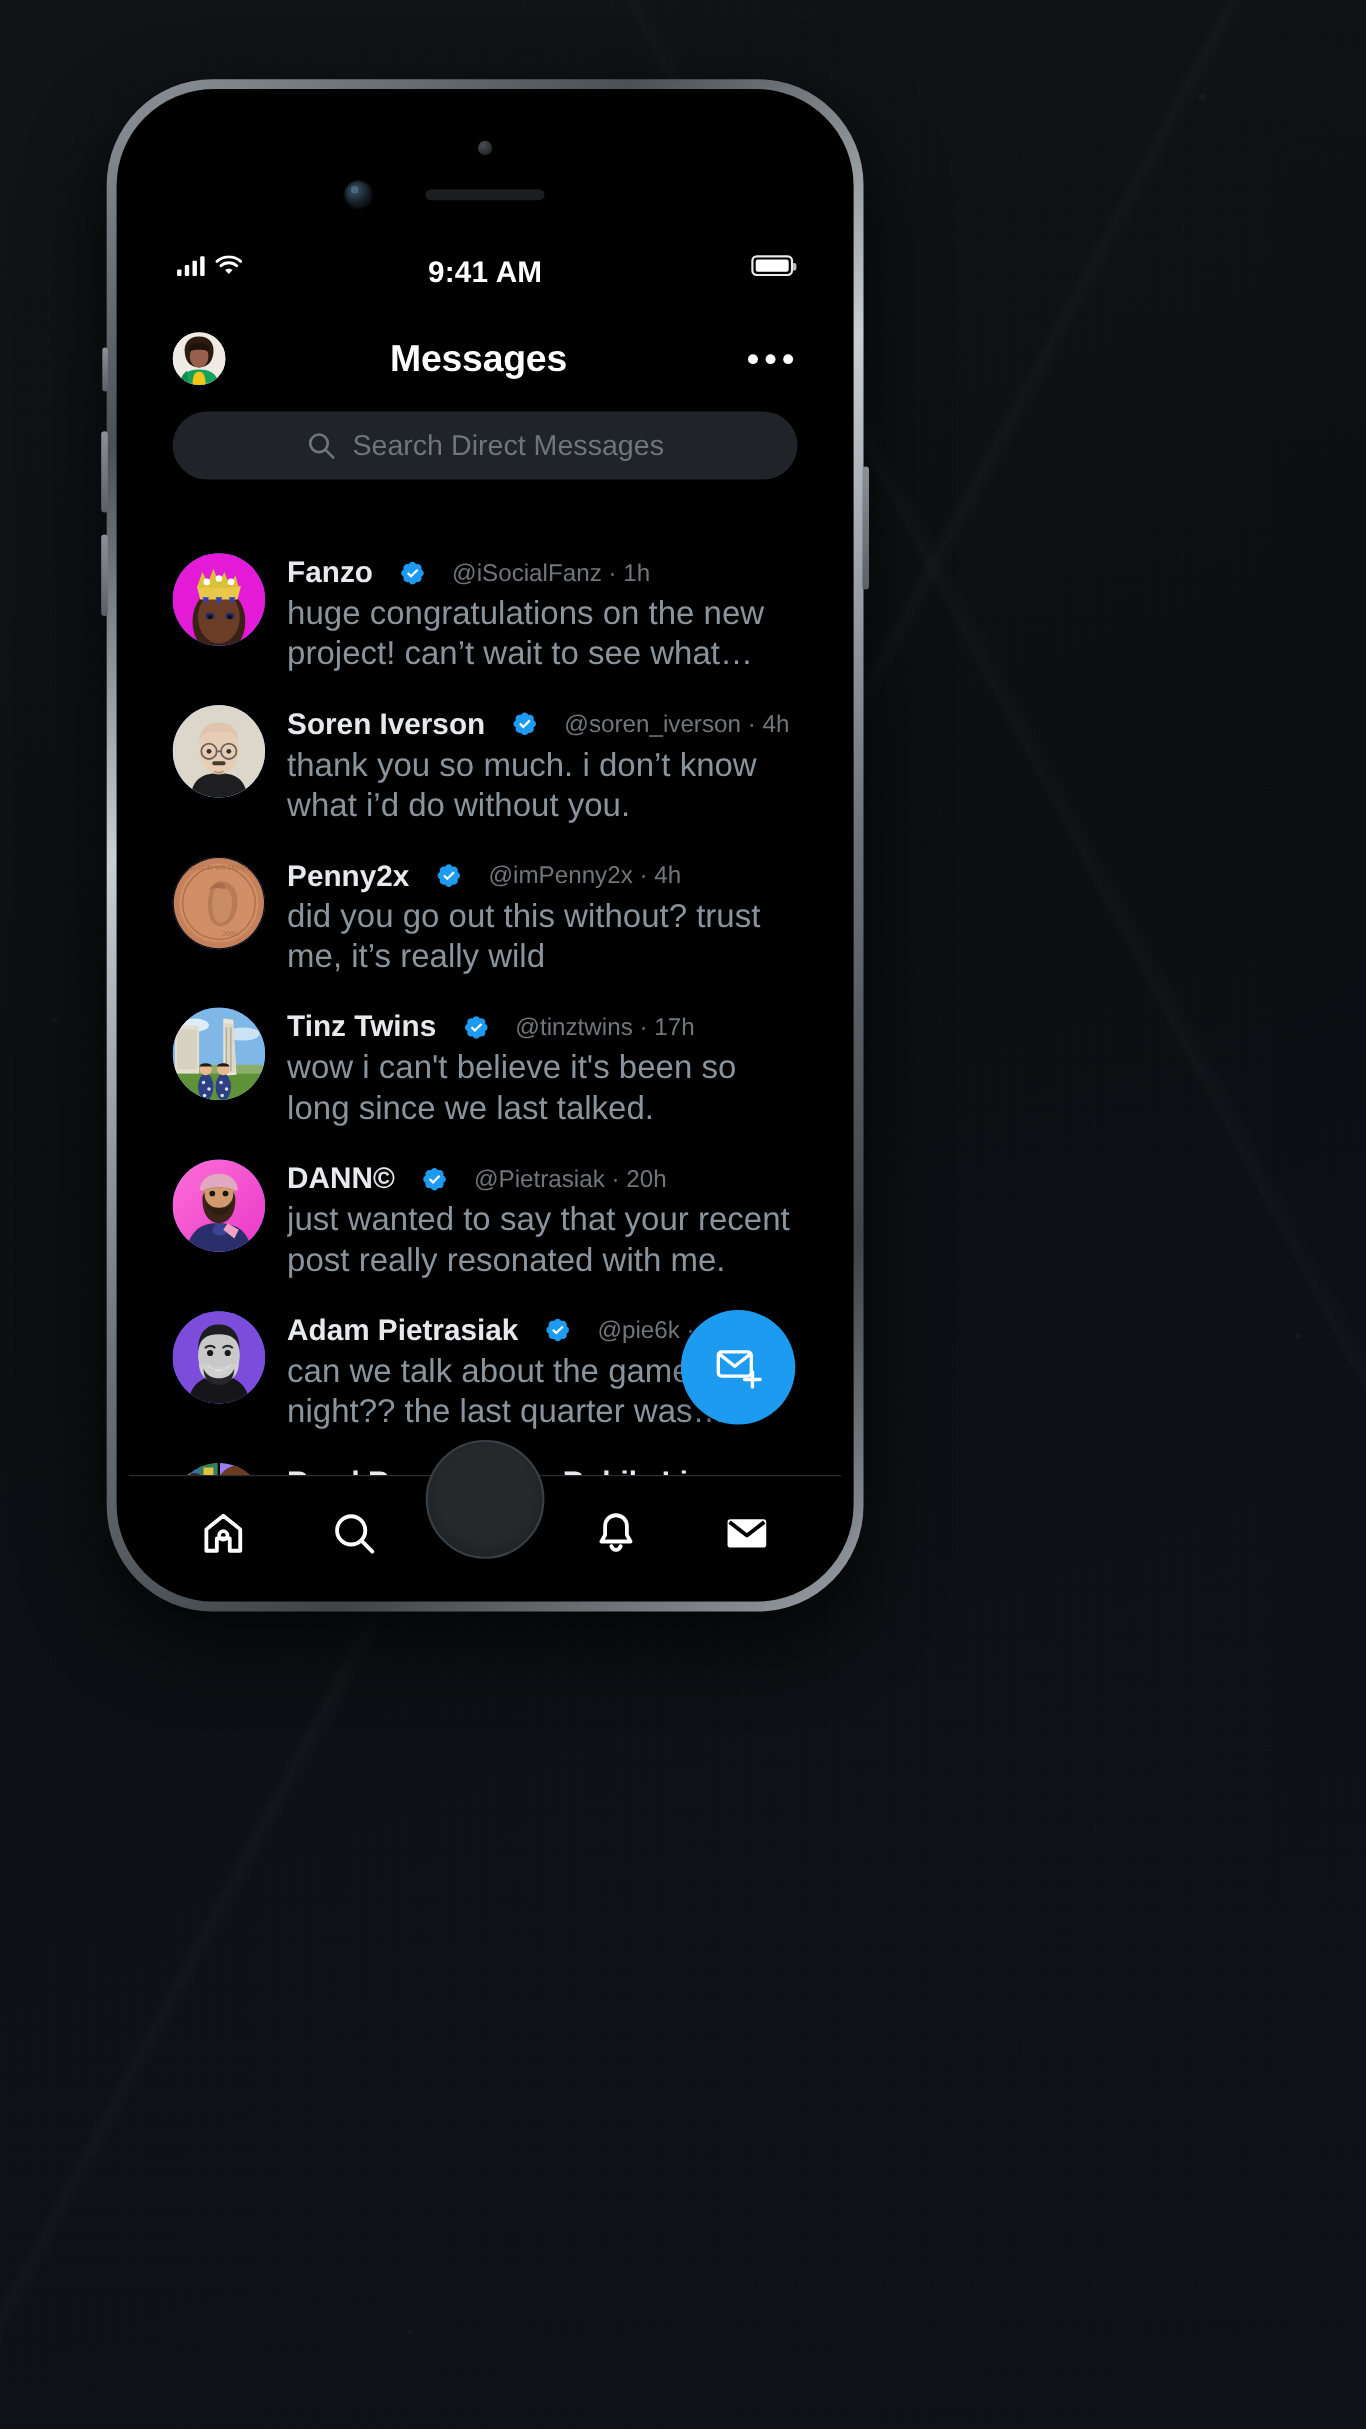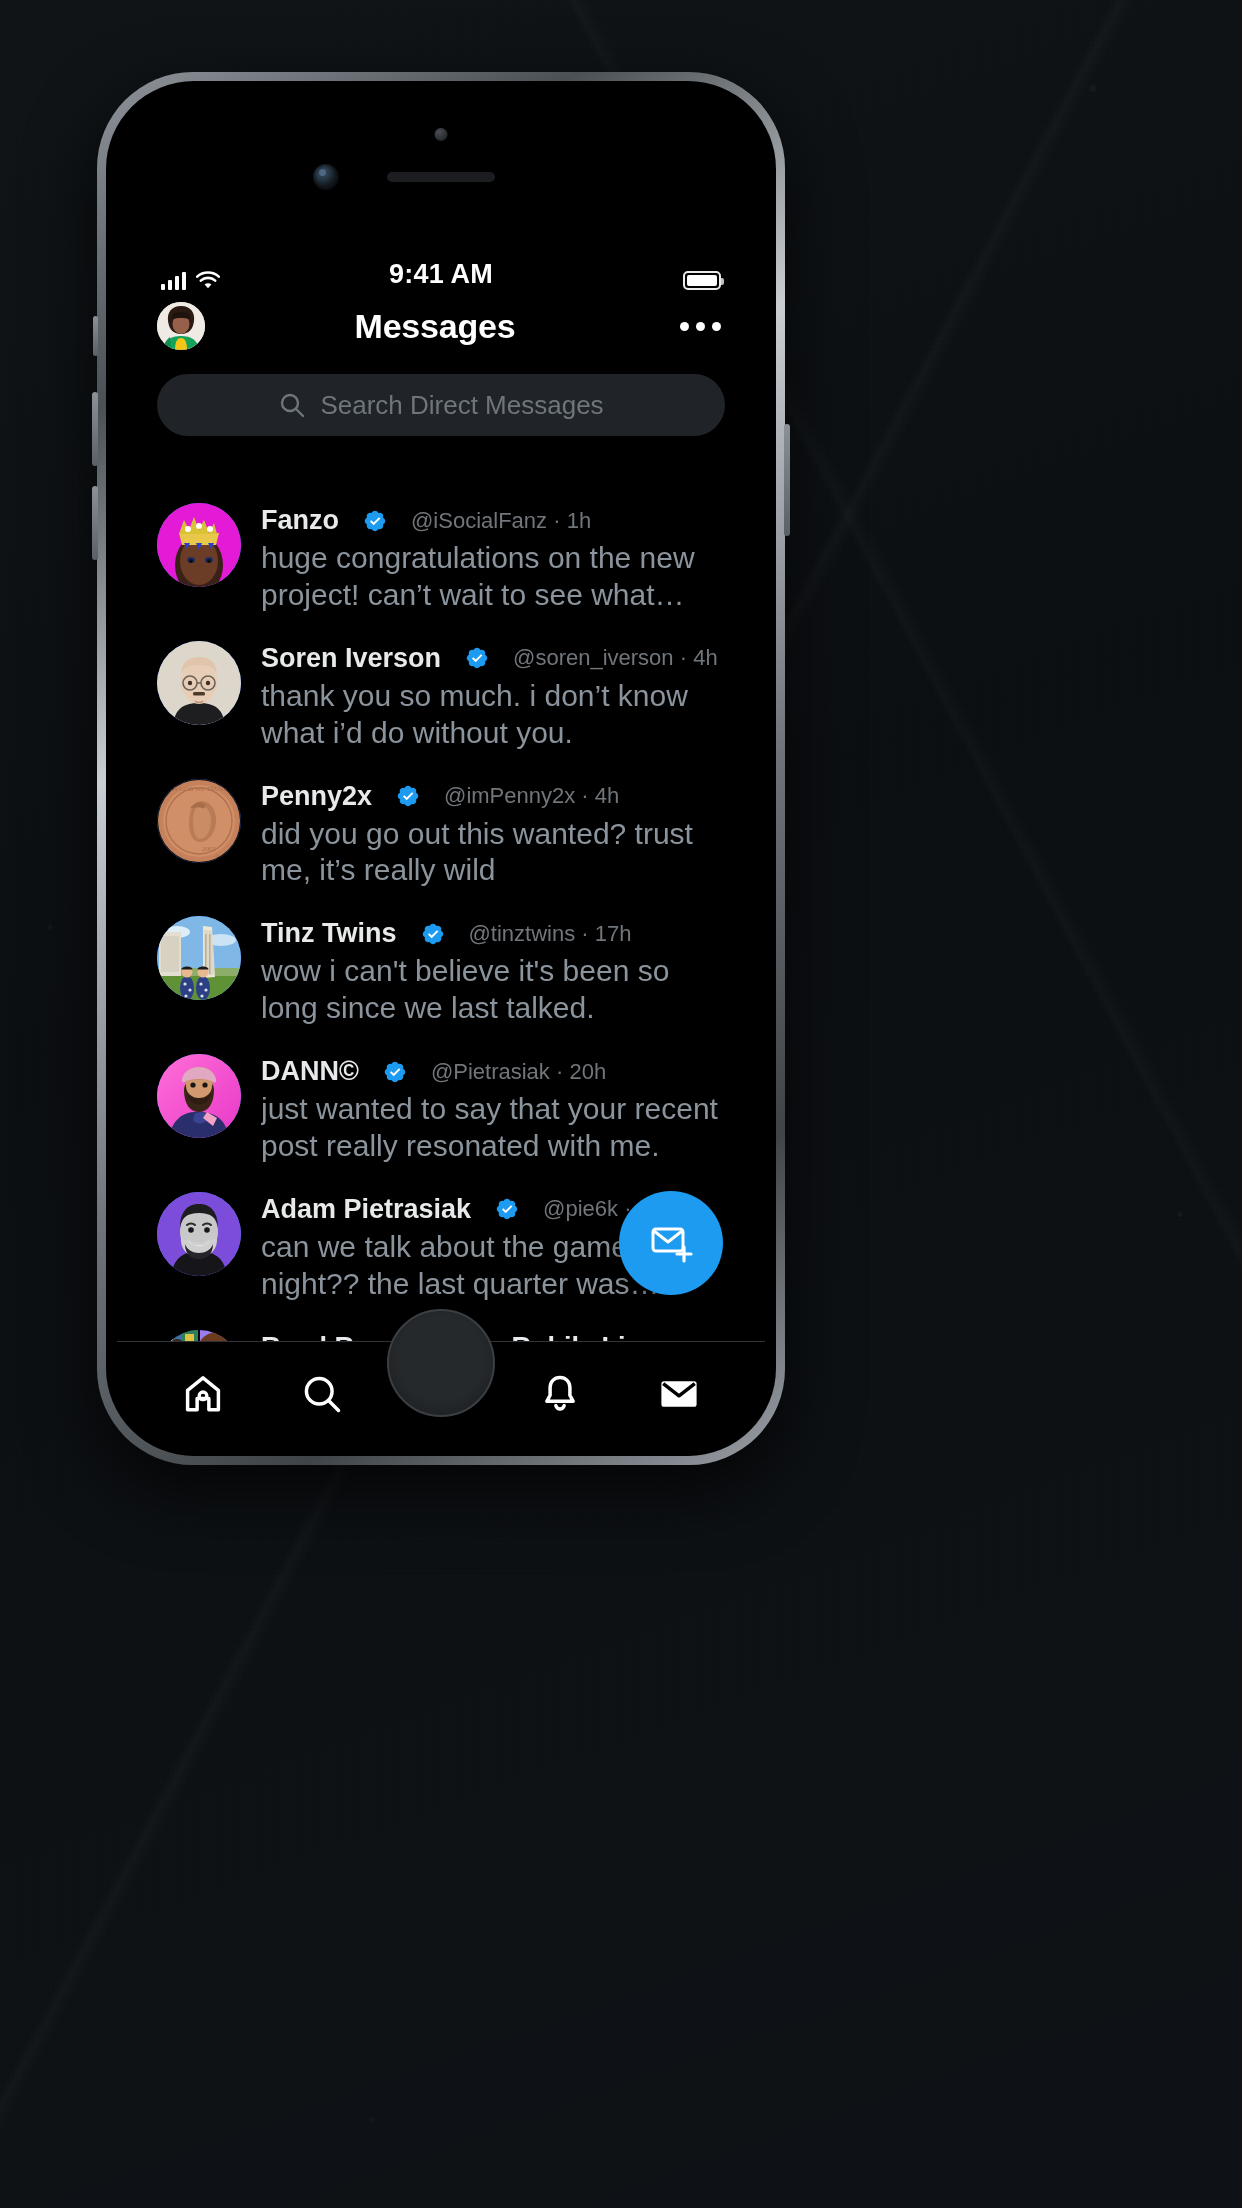--- a/index.html
+++ b/index.html
@@ -70,21 +70,21 @@
   #front-cam:after{ content:""; position:absolute; left:6px; top:5px; width:7px; height:7px; border-radius:50%;
                     background:rgba(140,180,220,.35); }
   #home-btn{ position:absolute; left:50%; transform:translateX(-50%); bottom:28px; width:108px; height:108px;
              border-radius:50%; background:radial-gradient(circle at 50% 45%,#26292c 0 55%,#17191c 100%);
              border:2px solid #3a3f44; }
 
   
   #app{ position:absolute; left:0; right:0; top:140px; bottom:0; background:#000; color:#fff; }
 
   
-  #statusbar{ height:58px; display:flex; align-items:flex-end; padding:0 44px; position:relative; }
+  #statusbar{ height:58px; display:flex; align-items:flex-start; padding:0 44px; position:relative; }
   #sb-left{ display:flex; align-items:center; gap:9px; }
   .bars{ display:flex; align-items:flex-end; gap:3px; height:18px; }
   .bars i{ width:4px; background:#fff; border-radius:1px; display:block; }
   .bars i:nth-child(1){ height:6px; } .bars i:nth-child(2){ height:10px; }
   .bars i:nth-child(3){ height:14px; } .bars i:nth-child(4){ height:18px; }
   #sb-time{ position:absolute; left:0; right:0; text-align:center; font-size:27px; font-weight:600;
             letter-spacing:.2px; pointer-events:none; }
   #sb-right{ margin-left:auto; display:flex; align-items:center; }
   #battery{ width:38px; height:19px; border:2px solid rgba(255,255,255,.92); border-radius:5px; padding:2px; position:relative; }
   #battery>span{ display:block; height:100%; background:#fff; border-radius:2px; }
@@ -291,21 +291,21 @@
             </div>
             <div class="conv-body">
               <div class="line1">
                 <span class="name">Penny2x</span>
                 <svg class="badge" viewBox="0 0 24 24">
                   <path fill="#1d9bf0" d="M22.25 12c0-1.43-.88-2.67-2.19-3.34.46-1.39.2-2.9-.81-3.91s-2.52-1.27-3.91-.81C14.67 2.63 13.43 1.75 12 1.75s-2.67.88-3.34 2.19c-1.39-.46-2.9-.2-3.91.81s-1.27 2.52-.81 3.91C2.63 9.33 1.75 10.57 1.75 12s.88 2.67 2.19 3.34c-.46 1.39-.2 2.9.81 3.91s2.52 1.27 3.91.81c.67 1.31 1.91 2.19 3.34 2.19s2.67-.88 3.34-2.19c1.39.46 2.9.2 3.91-.81s1.27-2.52.81-3.91c1.31-.67 2.19-1.91 2.19-3.34z"></path>
                   <path fill="#fff" d="M10.68 16.28 6.95 12.55l1.41-1.41 2.32 2.32 5.3-5.3 1.41 1.41z"></path>
                 </svg>
                 <span class="handle"><span>@imPenny2x</span>&nbsp;<span>·</span>&nbsp;<span>4h</span></span>
               </div>
-              <div class="preview">did you go out this wanted? trust me, it’s really wild</div>
+              <div class="preview">did you go out this without? trust me, it’s really wild</div>
             </div>
           </div>
 
           <div class="conv">
             <div class="av">
               <svg width="84" height="84" viewBox="0 0 84 84">
                 <rect width="84" height="84" fill="#7fb8e6"></rect>
                 <ellipse cx="20" cy="16" rx="13" ry="6" fill="#fff" opacity=".75"></ellipse>
                 <ellipse cx="64" cy="24" rx="15" ry="6" fill="#fff" opacity=".6"></ellipse>
                 <rect x="0" y="58" width="84" height="26" fill="#5f9237"></rect>

